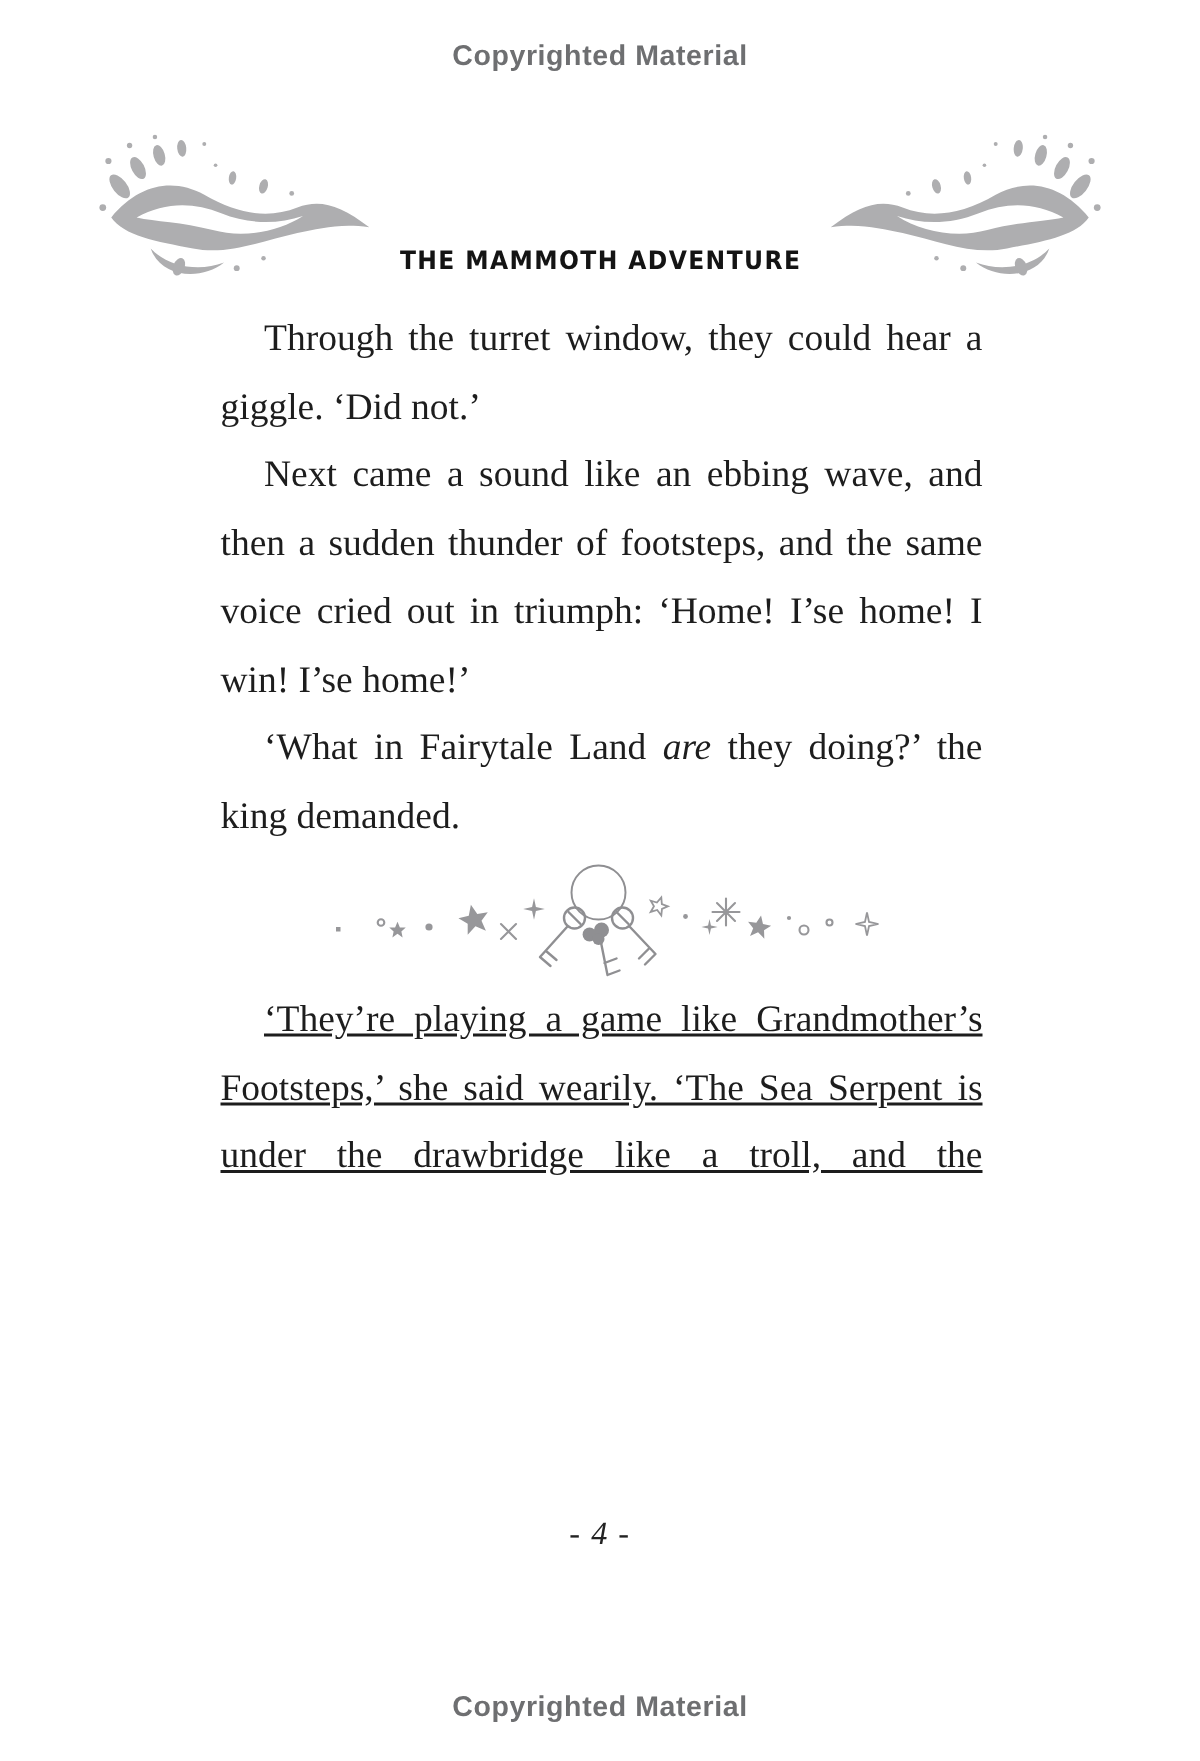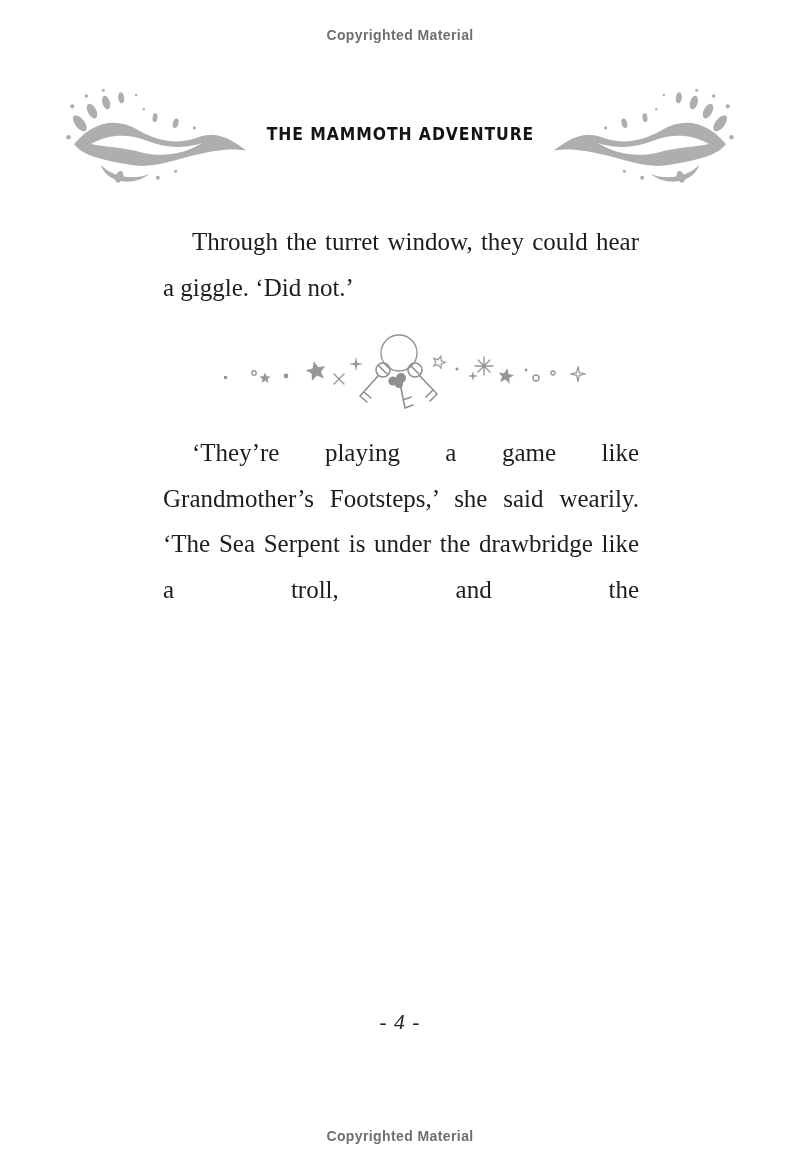--- a/index.html
+++ b/index.html
@@ -8,53 +8,53 @@
     width:800px; height:1174px;
     background:var(--bg,#ffffff);
     overflow:hidden;
     font-family:"Liberation Serif", serif;
   }
   .watermark {
     position:absolute; left:0; right:0;
     text-align:center;
     font-family:"Liberation Sans", sans-serif;
     font-weight:bold;
-    font-size:14px;
+    font-size:19px;
     letter-spacing:.4px;
     color:var(--watermark,#6e6f71);
   }
   .watermark.top { top:27px; }
   .watermark.bottom { top:1128px; }
 
   .chapter-header {
     position:absolute; top:84px; left:0; width:100%; height:102px;
-    display:flex; align-items:center; justify-content:center; gap:4px;
+    display:flex; align-items:flex-end; justify-content:center; gap:4px;
   }
   .flourish { width:188px; height:100px; flex:0 0 auto; }
   .flourish.right { transform:scaleX(-1); }
   .chapter-title {
     font-family:"DejaVu Sans", sans-serif;
     font-weight:bold;
     font-size:17px;
     letter-spacing:1px;
     color:#141414;
     white-space:nowrap;
     transform:scaleX(.92);
     padding:0 2px 2px 2px;
   }
 
   .body-text {
     position:absolute; top:203px; left:147px; width:508px;
     font-size:25px; line-height:45.5px;
     color:var(--text,#1d1d1d);
     text-align:justify;
   }
-  .para { margin:16px; }
+  .para { margin:0; }
   .para.indent { text-indent:29px; }
-  .para.jlast { text-align-last:justify; }
+  .para.jlast { text-align-last:justify;text-decoration:underline; }
   .para em { font-style:italic; }
 
   .divider { height:88px; margin:1px 0; text-align:center; }
   .divider svg { width:430px; height:88px; }
 
   .page-number {
     position:absolute; top:1010px; left:0; right:0;
     text-align:center;
     font-size:21.5px;
     font-style:italic;
@@ -117,20 +117,22 @@
         <ellipse cx="122" cy="40" rx="3" ry="5.2" transform="rotate(16 122 40)"></ellipse>
         <circle cx="142" cy="45" r="1.7"></circle>
         <circle cx="88" cy="25" r="1.3"></circle>
       </g>
     </svg>
   </div>
 
   <div class="body-text">
     <div>
         <p class="para indent"><span>Through the turret window, they could hear a giggle. ‘Did not.’</span></p>
+        <p class="para indent"><span>Next came a sound like an ebbing wave, and then a sudden thunder of footsteps, and the same voice cried out in triumph: ‘Home! I’se home! I win! I’se home!’</span></p>
+        <p class="para indent"><span>‘What in Fairytale Land </span><em>are</em><span> they doing?’ the king demanded.</span></p>
       </div>
 
     <div class="divider">
       <svg viewBox="0 0 430 88" aria-hidden="true">
         <defs>
           <path id="star5" d="M0,-10 L2.9,-3.1 L10,-2.9 L4.7,1.9 L6.2,9 L0,4.6 L-6.2,9 L-4.7,1.9 L-10,-2.9 L-2.9,-3.1 Z"></path>
           <path id="spark4" d="M0,-9 L1.6,-1.6 L9,0 L1.6,1.6 L0,9 L-1.6,1.6 L-9,0 L-1.6,-1.6 Z"></path>
         </defs>
         <g fill="#97979a" stroke="none">
           <rect x="38" y="50" width="3" height="3"></rect>

